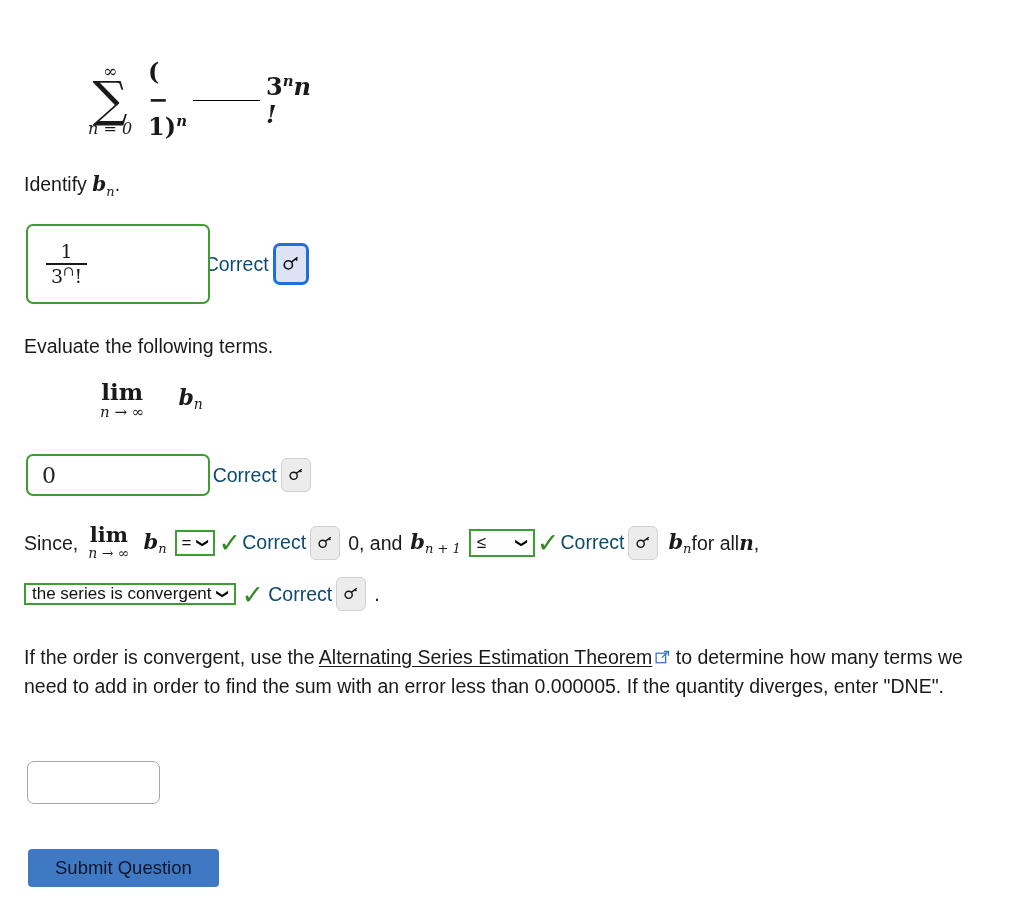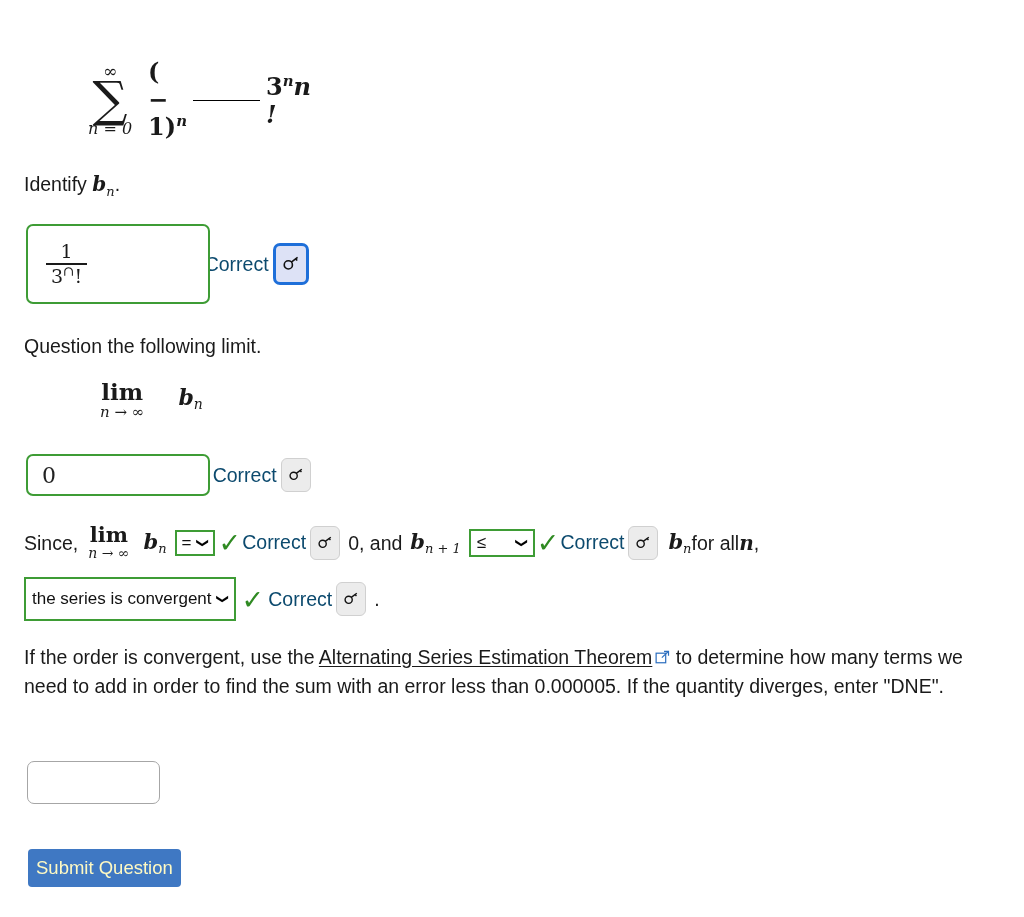--- a/index.html
+++ b/index.html
@@ -240,21 +240,21 @@
     padding: 0 5px;
     font-size: 17px;
   }
   .sel-le {
     height: 28px;
     width: 66px;
     padding: 0 6px;
     font-size: 17px;
   }
   .sel-conc {
-    height: 44px;
+    height: 22px;
     padding: 0 6px;
     font-size: 17px;
   }
 
   
   .exlink {
     color: #1a1a1a;
     text-decoration: underline;
     text-underline-offset: 2px;
   }
@@ -274,23 +274,23 @@
     background: #fff;
     outline: none;
     font-family: "Liberation Sans", sans-serif;
     font-size: 17px;
     padding: 0 8px;
     color: #111;
   }
   .submit-btn {
     box-sizing: border-box;
     height: 38px;
-    padding: 0 8px;
+    padding: 0 27px;
     background: #3f78c3;
-    color: #fef9c3;
+    color: #0f172a;
     border: none;
     border-radius: 4px;
     font-family: "Liberation Sans", sans-serif;
     font-size: 18.5px;
     cursor: pointer;
   }
 
   
   .ln-title   { position:absolute; left:24px; top:10px; }
   .ln-sum     { position:absolute; left:0px;  top:46px; }
@@ -346,21 +346,21 @@
     <span class="correct-label" style="margin-left:16px;">Correct</span>
     <span class="keybtn focused">
       <svg width="18" height="16" viewBox="0 0 20 18">
         <circle cx="7" cy="10" r="4.6" fill="none" stroke="#111" stroke-width="1.8"></circle>
         <line x1="10.4" y1="6.9" x2="17.4" y2="1.6" stroke="#111" stroke-width="1.8"></line>
         <line x1="15.2" y1="3.2" x2="17.0" y2="5.0" stroke="#111" stroke-width="1.8"></line>
       </svg>
     </span>
   </div>
 
-  <div class="prompt ln-eval">Question the following limit.</div>
+  <div class="prompt ln-eval">Evaluate the following terms.</div>
 
   <div class="ln-lim math">
     <span class="lim-wrap">
       <span class="lim-top">lim</span>
       <span class="lim-bot">n → ∞</span>
     </span>
     <span style="display:inline-block;width:24px"></span>
     <span class="mi" style="font-size:22px">b</span><sub class="mi-n" style="font-size:14px">n</sub>
   </div>
 

